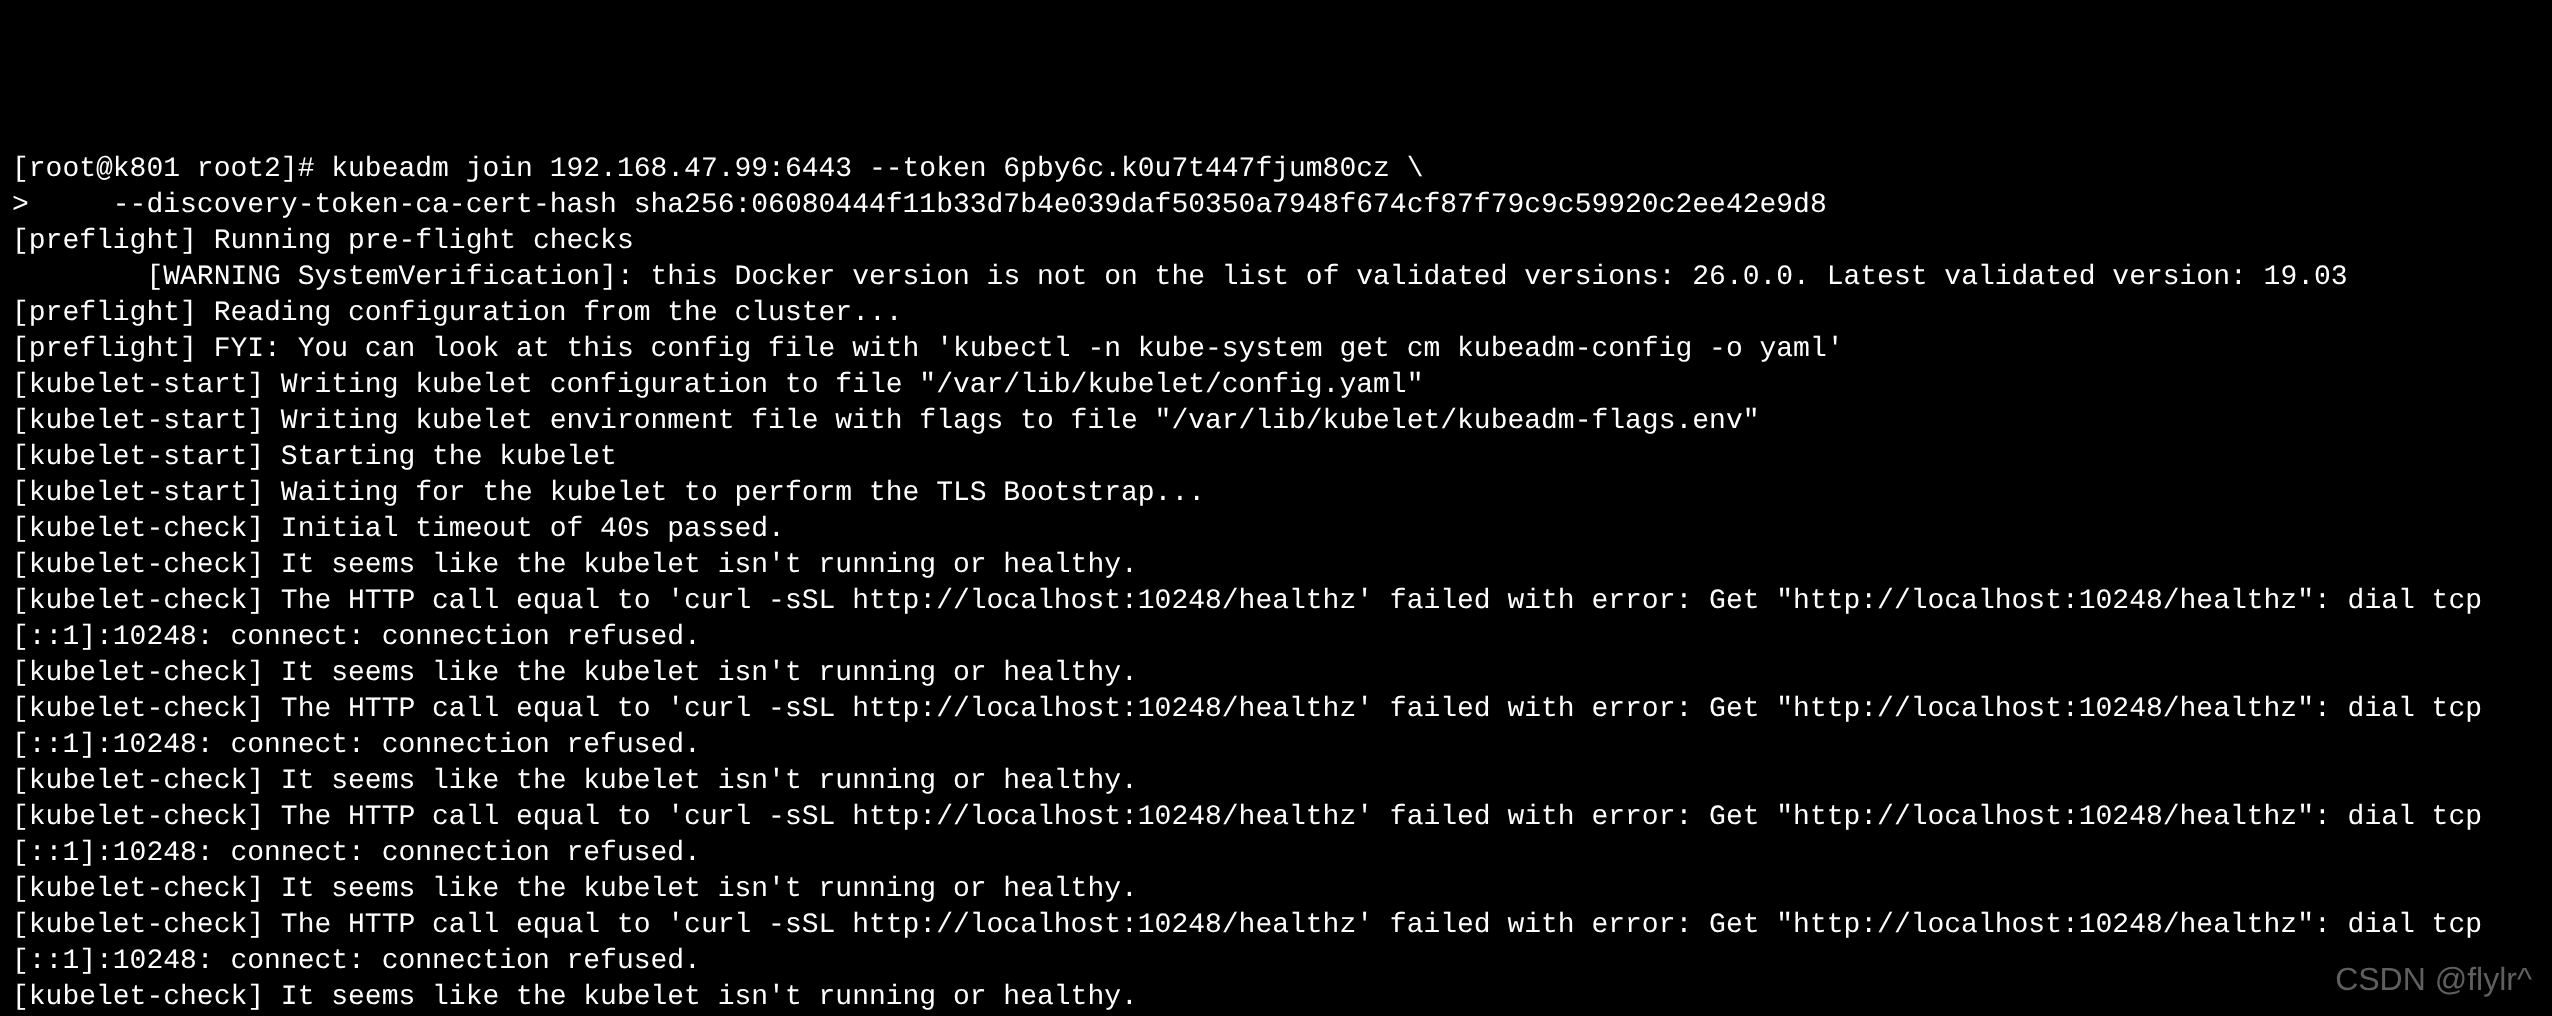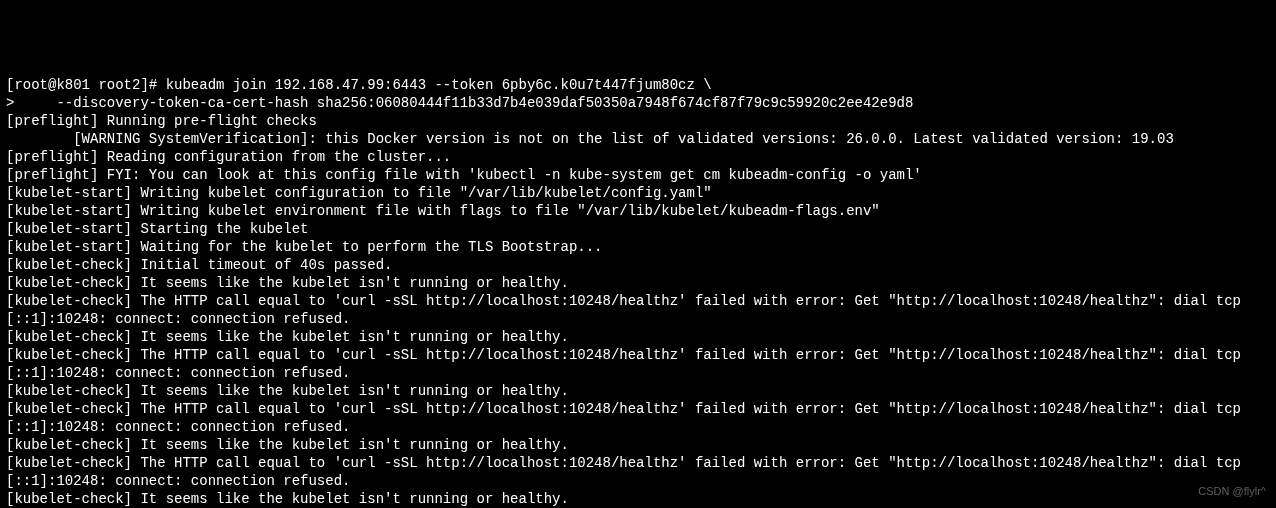--- a/index.html
+++ b/index.html
@@ -23,21 +23,21 @@
     }
     .terminal-line {
       white-space: pre-wrap;
       word-break: break-all;
     }
     .watermark {
       position: absolute;
       bottom: 8px;
       right: 10px;
       color: #888888;
-      font-size: 11px;
+      font-size: 16px;
       font-family: Arial, sans-serif;
       opacity: 0.7;
     }
   </style>
 </head>
 <body>
 
 
 
 <div id="terminal-container"><div class="terminal-line">[root@k801 root2]# kubeadm join 192.168.47.99:6443 --token 6pby6c.k0u7t447fjum80cz \</div><div class="terminal-line">&gt;     --discovery-token-ca-cert-hash sha256:06080444f11b33d7b4e039daf50350a7948f674cf87f79c9c59920c2ee42e9d8</div><div class="terminal-line">[preflight] Running pre-flight checks</div><div class="terminal-line">        [WARNING SystemVerification]: this Docker version is not on the list of validated versions: 26.0.0. Latest validated version: 19.03</div><div class="terminal-line">[preflight] Reading configuration from the cluster...</div><div class="terminal-line">[preflight] FYI: You can look at this config file with 'kubectl -n kube-system get cm kubeadm-config -o yaml'</div><div class="terminal-line">[kubelet-start] Writing kubelet configuration to file "/var/lib/kubelet/config.yaml"</div><div class="terminal-line">[kubelet-start] Writing kubelet environment file with flags to file "/var/lib/kubelet/kubeadm-flags.env"</div><div class="terminal-line">[kubelet-start] Starting the kubelet</div><div class="terminal-line">[kubelet-start] Waiting for the kubelet to perform the TLS Bootstrap...</div><div class="terminal-line">[kubelet-check] Initial timeout of 40s passed.</div><div class="terminal-line">[kubelet-check] It seems like the kubelet isn't running or healthy.</div><div class="terminal-line">[kubelet-check] The HTTP call equal to 'curl -sSL http://localhost:10248/healthz' failed with error: Get "http://localhost:10248/healthz": dial tcp [::1]:10248: connect: connection refused.</div><div class="terminal-line">[kubelet-check] It seems like the kubelet isn't running or healthy.</div><div class="terminal-line">[kubelet-check] The HTTP call equal to 'curl -sSL http://localhost:10248/healthz' failed with error: Get "http://localhost:10248/healthz": dial tcp [::1]:10248: connect: connection refused.</div><div class="terminal-line">[kubelet-check] It seems like the kubelet isn't running or healthy.</div><div class="terminal-line">[kubelet-check] The HTTP call equal to 'curl -sSL http://localhost:10248/healthz' failed with error: Get "http://localhost:10248/healthz": dial tcp [::1]:10248: connect: connection refused.</div><div class="terminal-line">[kubelet-check] It seems like the kubelet isn't running or healthy.</div><div class="terminal-line">[kubelet-check] The HTTP call equal to 'curl -sSL http://localhost:10248/healthz' failed with error: Get "http://localhost:10248/healthz": dial tcp [::1]:10248: connect: connection refused.</div><div class="terminal-line">[kubelet-check] It seems like the kubelet isn't running or healthy.</div></div>

